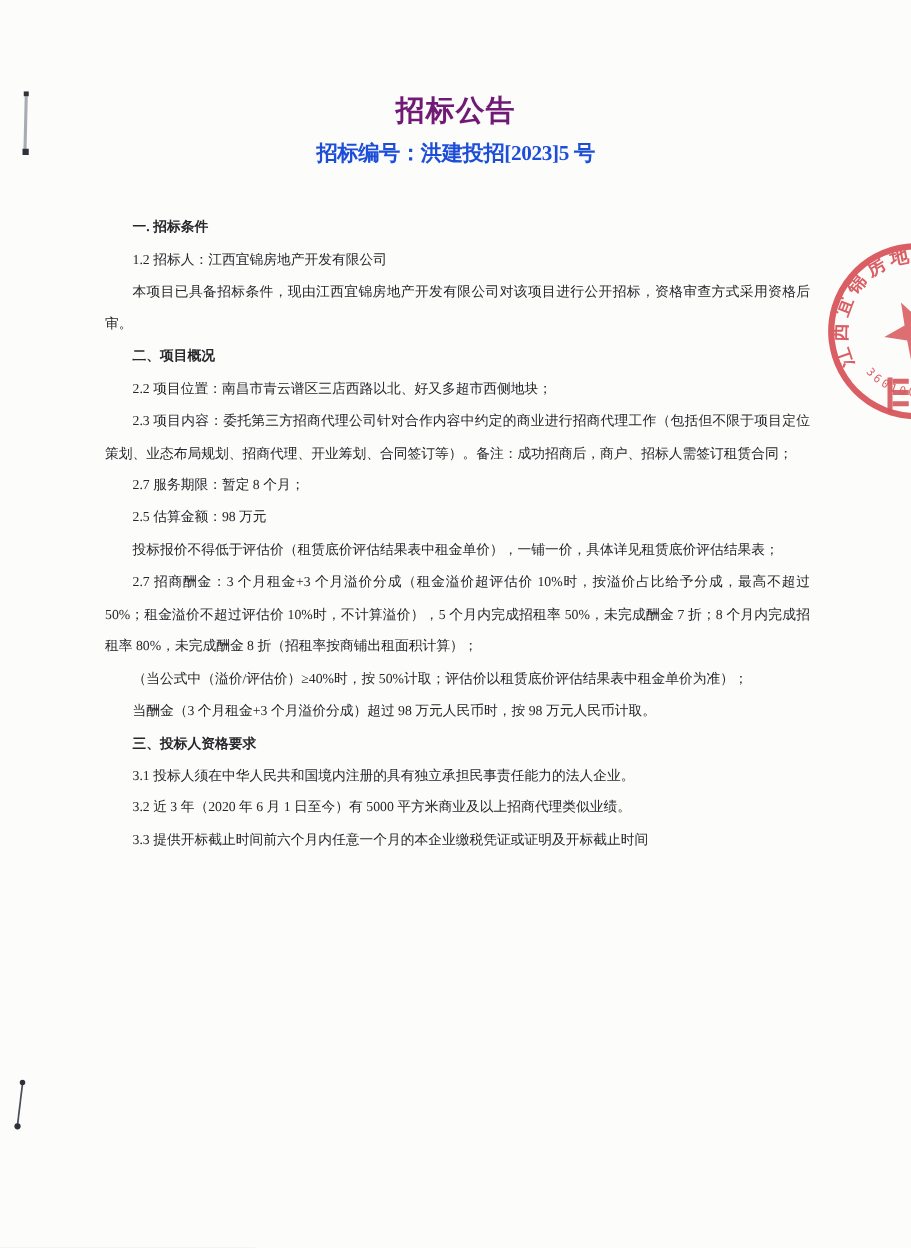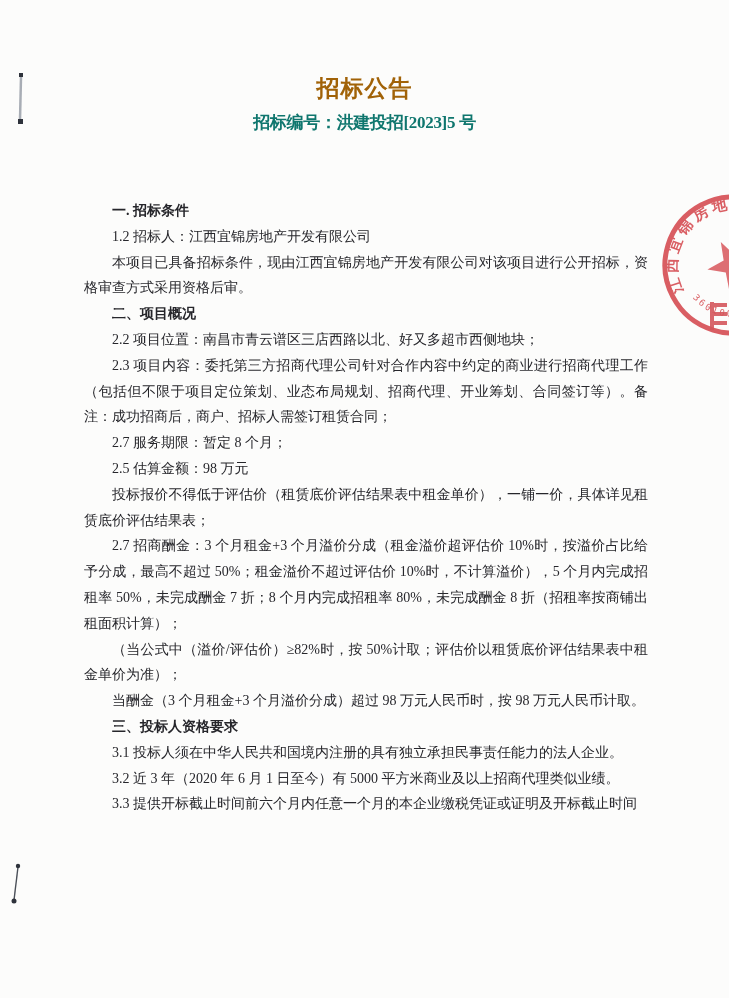--- a/index.html
+++ b/index.html
@@ -10,32 +10,32 @@
     margin:0 auto;
     background:#fcfcfb;
     overflow:hidden;
     font-family:"Liberation Serif","DejaVu Serif",serif;
     color:#26262b;
   }
   .doc-title {
     position:absolute; top:73px; left:0; width:100%;
     text-align:center;
     font-size:23px; font-weight:bold; letter-spacing:1px;
-    color:#a16207;
+    color:#701a75;
   }
   .doc-subtitle {
     position:absolute; top:111px; left:0; width:100%;
     text-align:center;
     font-size:17px; font-weight:bold; letter-spacing:-0.3px;
-    color:#0f766e;
+    color:#1d4ed8;
   }
   .doc-body {
     position:absolute; left:84px; top:170px; width:564px;
-    font-size:14px; line-height:25.8px;
-    text-align:justify; text-justify:inter-ideograph;margin-top:28px;
+    font-size:11px; line-height:25.8px;
+    text-align:justify; text-justify:inter-ideograph;
   }
   .para { text-indent:2em; margin:0; }
   .para.heading { font-weight:bold; }
   .seal {
     position:absolute; left:648px; top:183px;
     width:170px; height:170px;
     opacity:0.88;
     pointer-events:none;
   }
   .artifact { position:absolute; }
@@ -55,21 +55,21 @@
       <p class="para heading">一. 招标条件</p>
       <p class="para">1.2 招标人：江西宜锦房地产开发有限公司</p>
       <p class="para">本项目已具备招标条件，现由江西宜锦房地产开发有限公司对该项目进行公开招标，资格审查方式采用资格后审。</p>
       <p class="para heading">二、项目概况</p>
       <p class="para">2.2 项目位置：南昌市青云谱区三店西路以北、好又多超市西侧地块；</p>
       <p class="para">2.3 项目内容：委托第三方招商代理公司针对合作内容中约定的商业进行招商代理工作（包括但不限于项目定位策划、业态布局规划、招商代理、开业筹划、合同签订等）。备注：成功招商后，商户、招标人需签订租赁合同；</p>
       <p class="para">2.7 服务期限：暂定 8 个月；</p>
       <p class="para">2.5 估算金额：98 万元</p>
       <p class="para">投标报价不得低于评估价（租赁底价评估结果表中租金单价），一铺一价，具体详见租赁底价评估结果表；</p>
       <p class="para">2.7 招商酬金：3 个月租金+3 个月溢价分成（租金溢价超评估价 10%时，按溢价占比给予分成，最高不超过 50%；租金溢价不超过评估价 10%时，不计算溢价），5 个月内完成招租率 50%，未完成酬金 7 折；8 个月内完成招租率 80%，未完成酬金 8 折（招租率按商铺出租面积计算）；</p>
-      <p class="para">（当公式中（溢价/评估价）≥82%时，按 50%计取；评估价以租赁底价评估结果表中租金单价为准）；</p>
+      <p class="para">（当公式中（溢价/评估价）≥40%时，按 50%计取；评估价以租赁底价评估结果表中租金单价为准）；</p>
       <p class="para">当酬金（3 个月租金+3 个月溢价分成）超过 98 万元人民币时，按 98 万元人民币计取。</p>
       <p class="para heading">三、投标人资格要求</p>
       <p class="para">3.1 投标人须在中华人民共和国境内注册的具有独立承担民事责任能力的法人企业。</p>
       <p class="para">3.2 近 3 年（2020 年 6 月 1 日至今）有 5000 平方米商业及以上招商代理类似业绩。</p>
       <p class="para">3.3 提供开标截止时间前六个月内任意一个月的本企业缴税凭证或证明及开标截止时间</p>
     </div>
 
   <svg class="seal" viewBox="0 0 170 170">
     <g transform="rotate(-28 85 82)">
       <circle cx="85" cy="82" r="68" fill="none" stroke="#d5494f" stroke-width="5"></circle>

